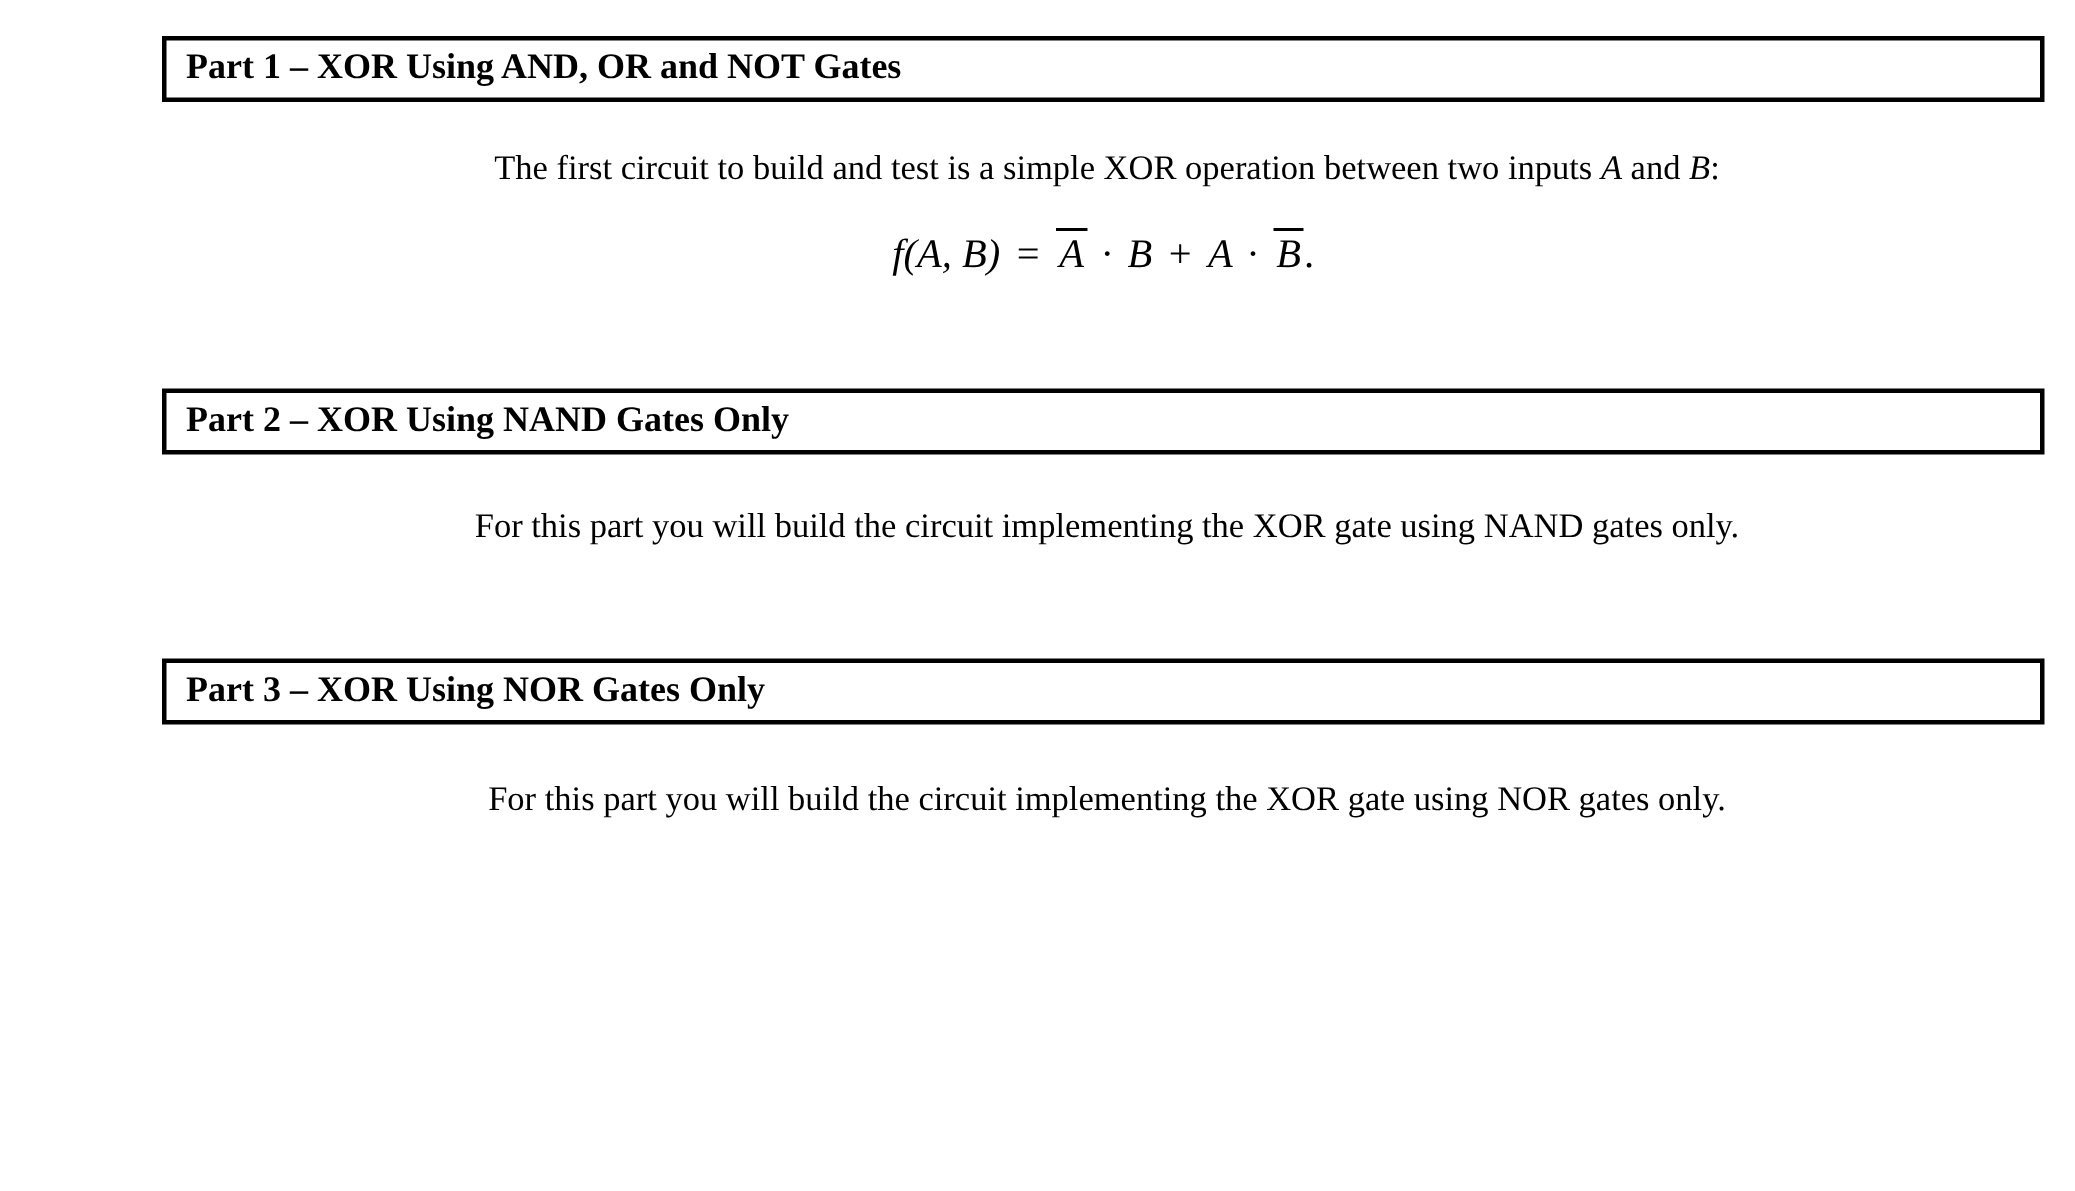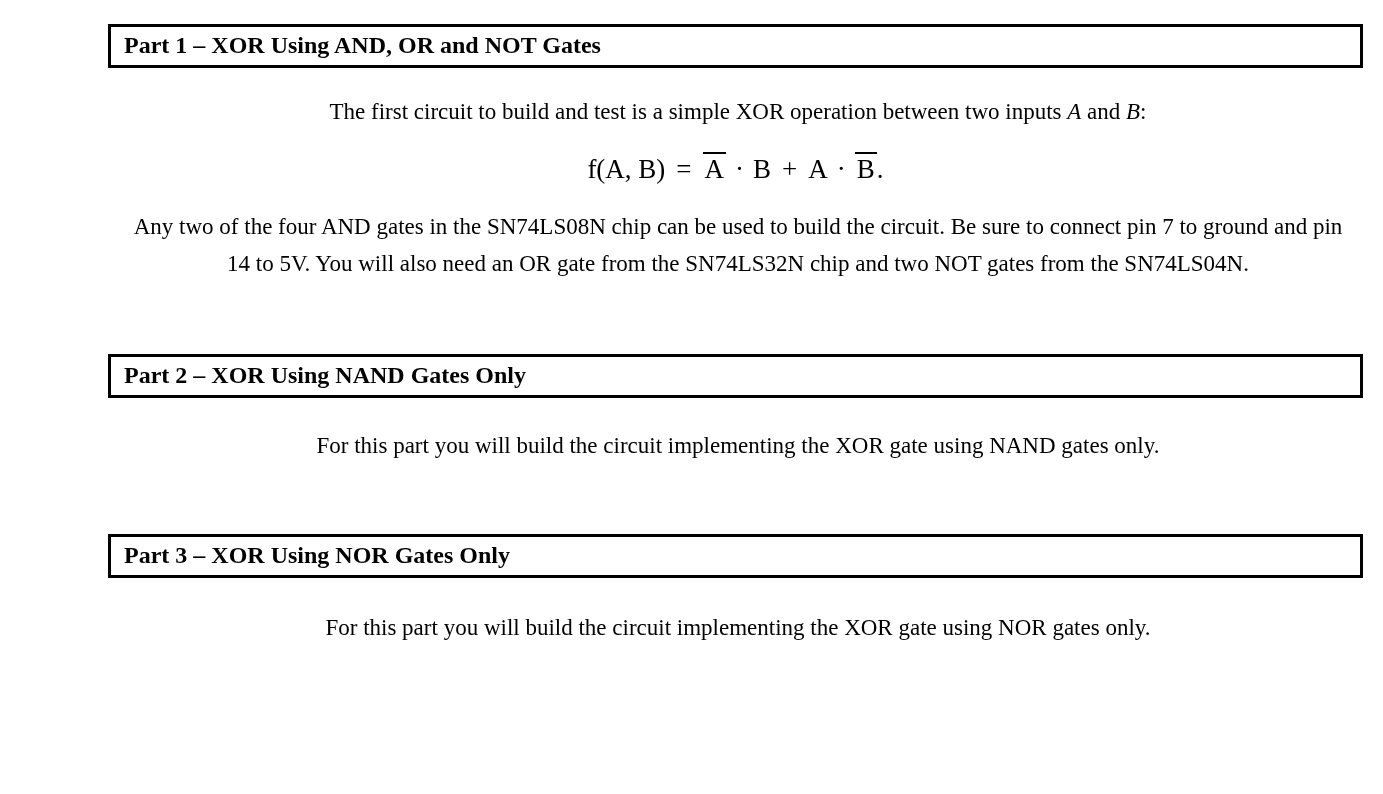--- a/index.html
+++ b/index.html
@@ -48,20 +48,21 @@
   .var-italic { font-style: italic; }
 
   .formula-line {
     margin-top: 19px;
     width: 100%;
     text-align: center;
     font-size: 27px;
     line-height: 38px;
   }
   .math {
+    font-style: italic;
     font-family: "Liberation Serif", serif;
   }
   .bar {
     display: inline-block;
     line-height: 1.05;
     border-top: 2px solid #000000;
     padding: 1px 2px 0 2px;
     margin-top: 2px;
   }
   .op-eq  { margin: 0 11px; font-style: normal; }
@@ -79,21 +80,20 @@
   </div>
 
   <p class="intro-para">
     <span>The first circuit to build and test is a simple XOR operation between two inputs </span><span class="var-italic">A</span><span> and </span><span class="var-italic">B</span><span>:</span>
   </p>
 
   <div class="formula-line">
     <span class="math">f(A, B)</span><span class="op-eq">=</span><span class="math bar">A</span><span class="op-dot">·</span><span class="math">B</span><span class="op-plus">+</span><span class="math">A</span><span class="op-dot">·</span><span class="math bar">B</span><span class="period">.</span>
   </div>
 
-  <p class="body-para">Any two of the four AND gates in the SN74LS08N chip can be used to build the circuit. Be sure to connect pin 7 to ground and pin 14 to 5V. You will also need an OR gate from the SN74LS32N chip and two NOT gates from the SN74LS04N.</p>
 
   <div class="heading-box box-part2">
     <span>Part 2 – XOR Using NAND Gates Only</span>
   </div>
 
   <p class="part2-para">For this part you will build the circuit implementing the XOR gate using NAND gates only.</p>
 
   <div class="heading-box box-part3">
     <span>Part 3 – XOR Using NOR Gates Only</span>
   </div>

